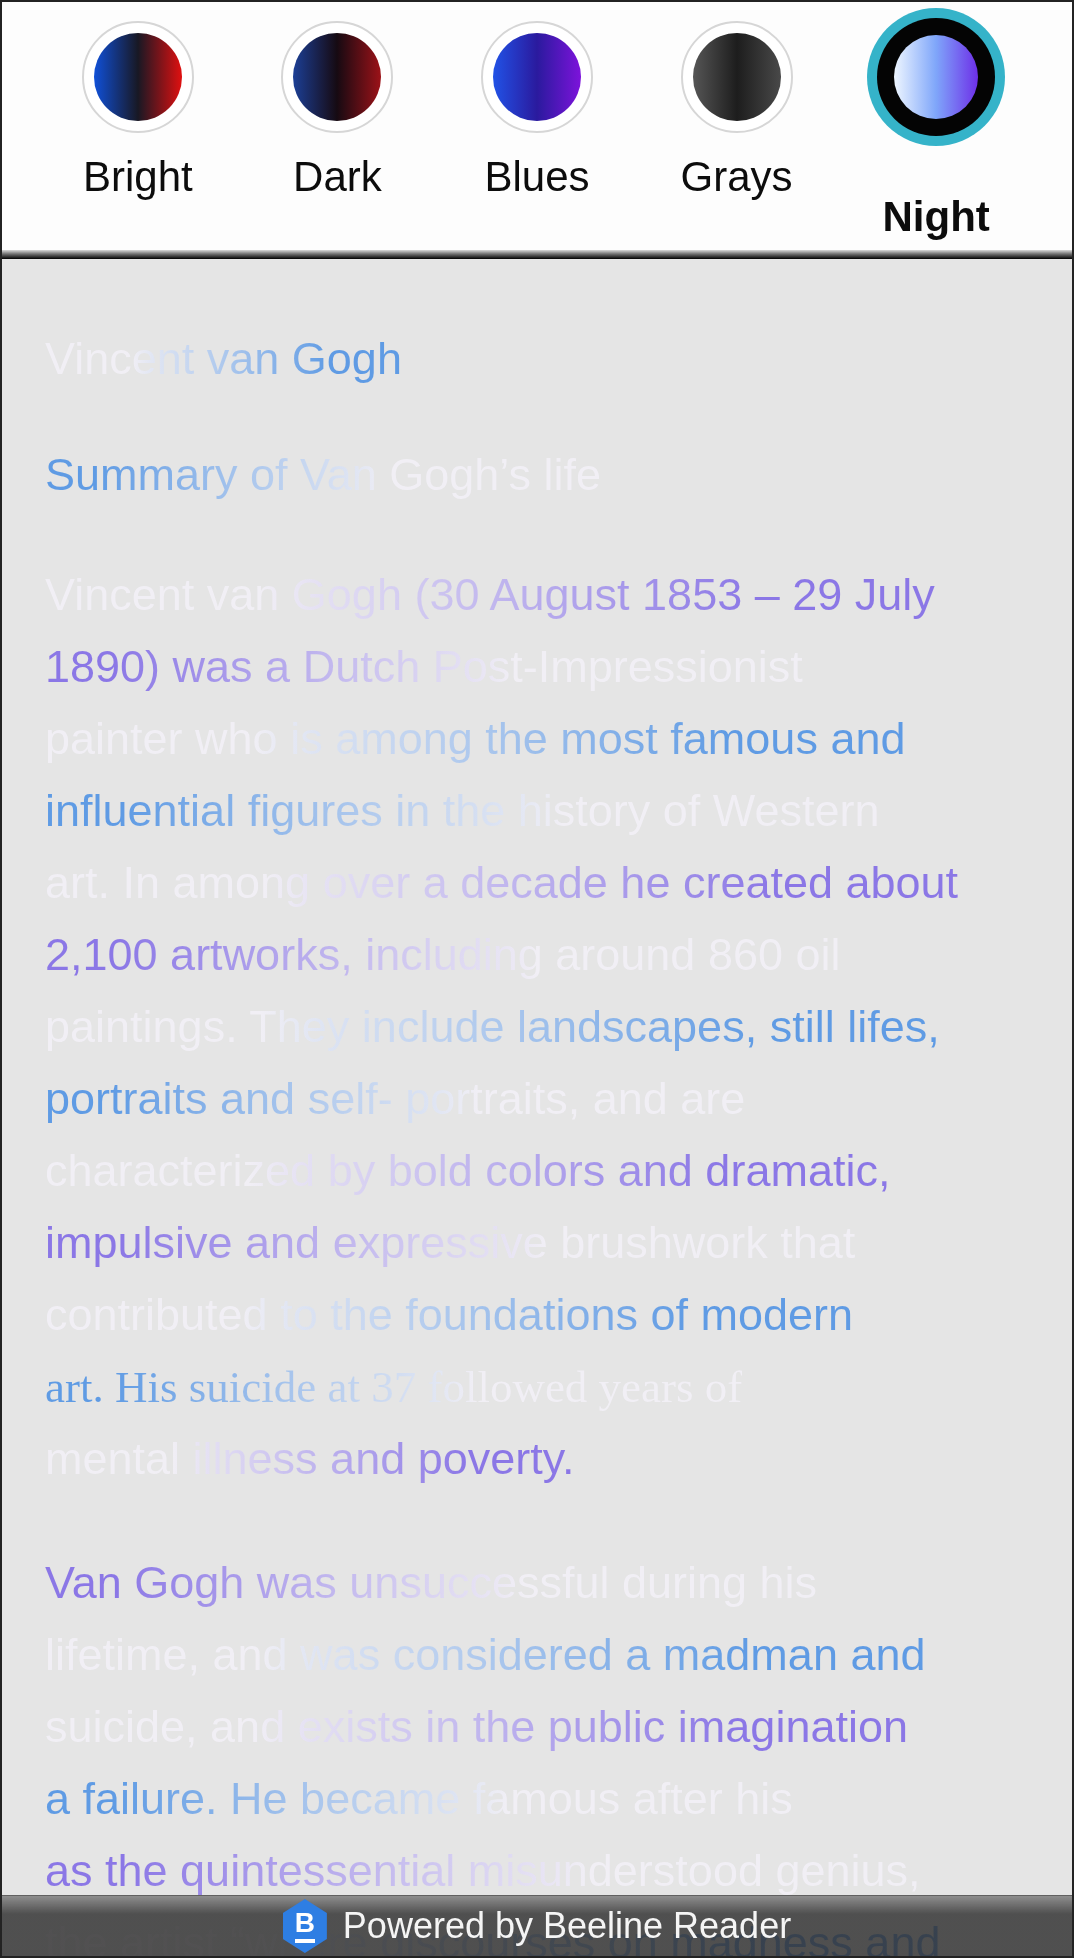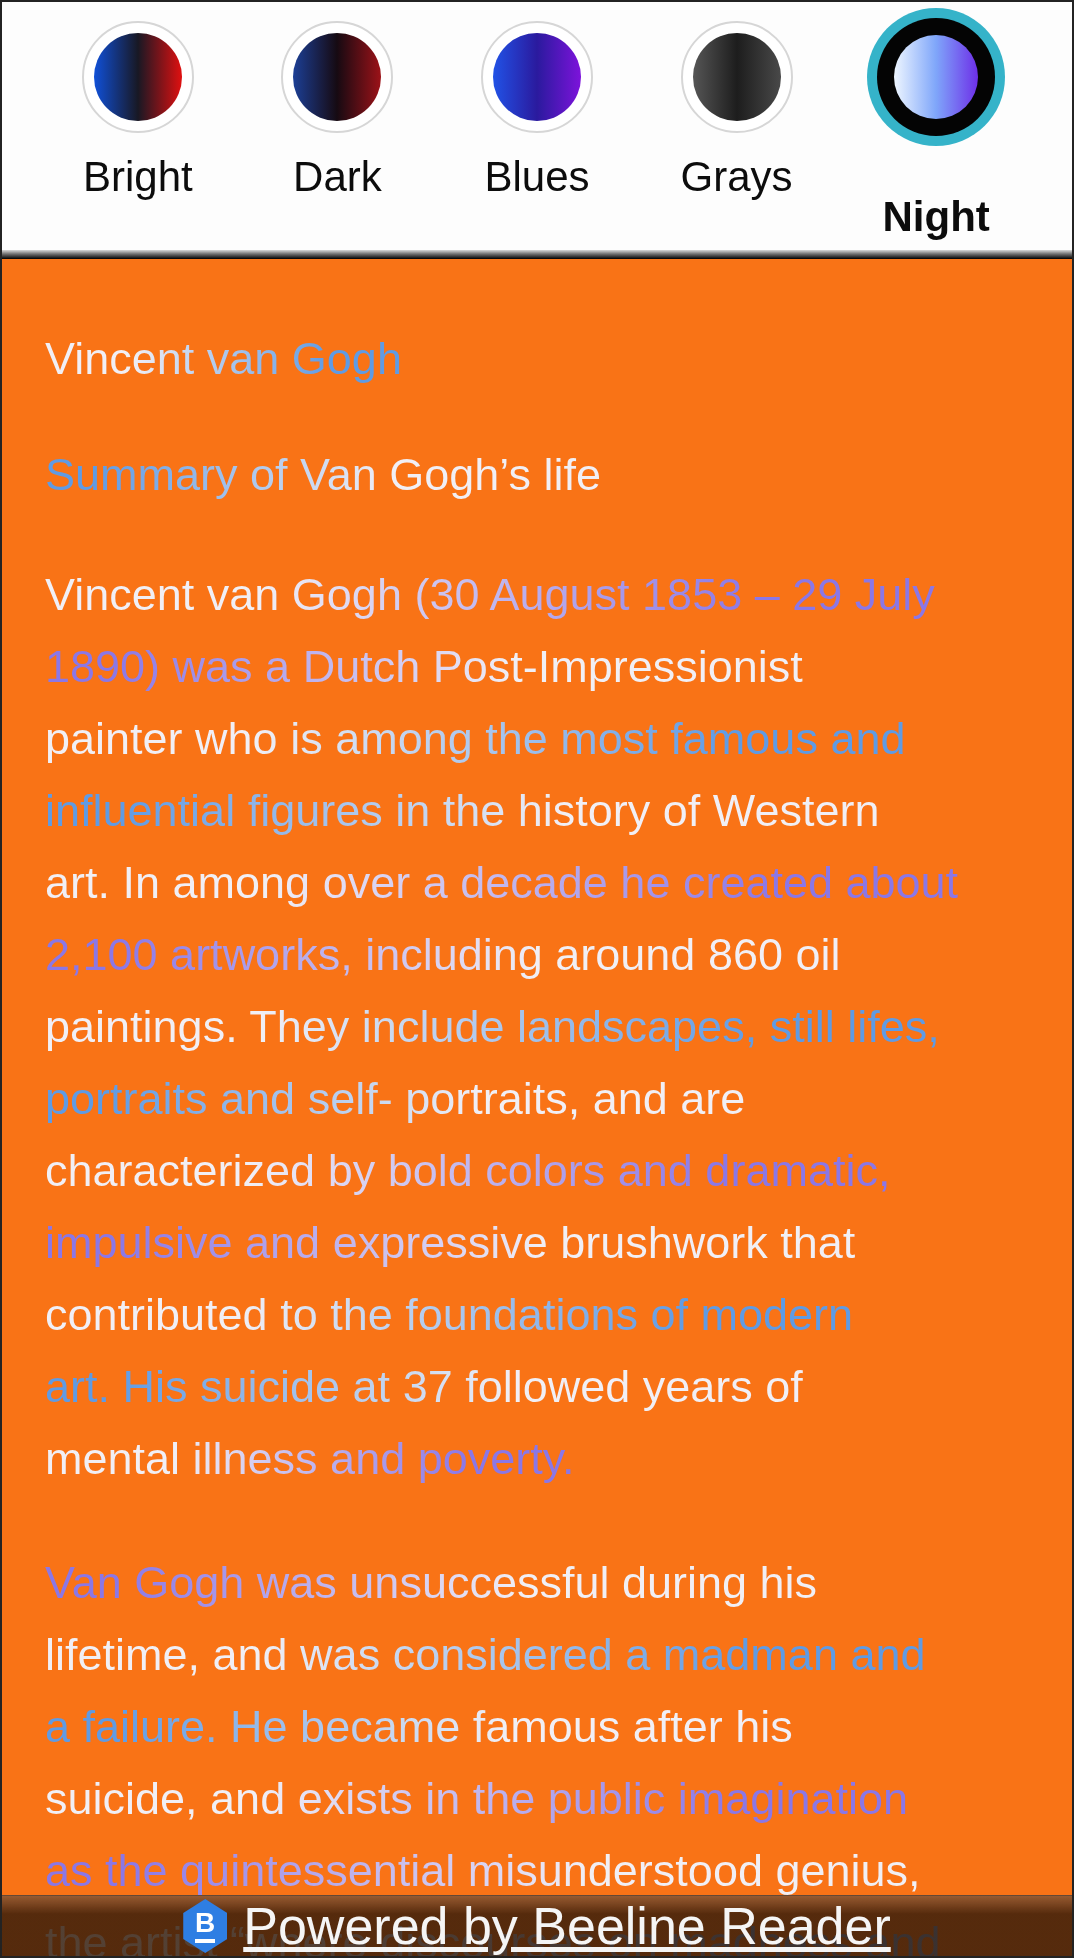--- a/index.html
+++ b/index.html
@@ -1,18 +1,18 @@
 <!DOCTYPE html>
 <html><head>
 <meta charset="utf-8">
 <style>
   html,body{margin:0;padding:0;background:#000;}
   .screen{
     position:relative;width:1074px;height:1958px;overflow:hidden;
-    background:#f97316;border:2px solid #232323;box-sizing:border-box;
+    background:#e5e5e5;border:2px solid #232323;box-sizing:border-box;
     font-family:"Liberation Sans", sans-serif;
   }
   
   .topbar{
     background:#fdfdfd;height:248px;display:flex;
     padding:0 36px;box-sizing:border-box;
   }
   .topbar-shadow{height:9px;background:linear-gradient(180deg,#d9d9d9,#6f6f6f 45%,#000);}
   .theme-option{flex:1;display:flex;flex-direction:column;align-items:center;cursor:pointer;}
   .circle-wrap{height:150px;display:flex;align-items:center;justify-content:center;}
@@ -51,21 +51,21 @@
   }
   .footer-link{display:flex;align-items:center;gap:16px;cursor:pointer;}
   .badge{
     width:44px;height:54px;display:flex;align-items:center;justify-content:center;
     clip-path:polygon(50% 0%, 100% 26%, 100% 74%, 50% 100%, 0% 74%, 0% 26%);
   }
   .badge-letter{
     color:#fff;font-size:28px;font-weight:700;line-height:1;
     border-bottom:4px solid #fff;padding-bottom:2px;
   }
-  .footer-text{color:#f5f5f5;font-size:52px;text-decoration:underline;}
+  .footer-text{color:#f5f5f5;font-size:36px;}
 </style>
 </head>
 <body>
 
 <div class="screen" data-name="beeline-reader-screen">
 
   <div class="topbar" data-name="theme-bar">
       <div class="theme-option" data-name="theme-option-bright">
         <div class="circle-wrap" data-name="theme-swatch-icon">
           <div class="ring" data-name="swatch-ring">
@@ -123,28 +123,28 @@
         <div class="line" data-name="text-line"><span class="grad" style="background-image: linear-gradient(90deg, rgb(139, 119, 230) 9%, rgb(241, 239, 245) 62%);">1890) was a Dutch Post-Impressionist</span></div>
         <div class="line" data-name="text-line"><span class="grad" style="background-image: linear-gradient(90deg, rgb(241, 239, 245) 24%, rgb(95, 155, 228) 80%);">painter who is among the most famous and</span></div>
         <div class="line" data-name="text-line"><span class="grad" style="background-image: linear-gradient(90deg, rgb(95, 155, 228) 9%, rgb(241, 239, 245) 62%);">influential figures in the history of Western</span></div>
         <div class="line" data-name="text-line"><span class="grad" style="background-image: linear-gradient(90deg, rgb(241, 239, 245) 24%, rgb(139, 119, 230) 80%);">art. In among over a decade he created about</span></div>
         <div class="line" data-name="text-line"><span class="grad" style="background-image: linear-gradient(90deg, rgb(139, 119, 230) 9%, rgb(241, 239, 245) 62%);">2,100 artworks, including around 860 oil</span></div>
         <div class="line" data-name="text-line"><span class="grad" style="background-image: linear-gradient(90deg, rgb(241, 239, 245) 24%, rgb(95, 155, 228) 80%);">paintings. They include landscapes, still lifes,</span></div>
         <div class="line" data-name="text-line"><span class="grad" style="background-image: linear-gradient(90deg, rgb(95, 155, 228) 9%, rgb(241, 239, 245) 62%);">portraits and self- portraits, and are</span></div>
         <div class="line" data-name="text-line"><span class="grad" style="background-image: linear-gradient(90deg, rgb(241, 239, 245) 24%, rgb(139, 119, 230) 80%);">characterized by bold colors and dramatic,</span></div>
         <div class="line" data-name="text-line"><span class="grad" style="background-image: linear-gradient(90deg, rgb(139, 119, 230) 9%, rgb(241, 239, 245) 62%); margin-top: 24px;">impulsive and expressive brushwork that</span></div>
         <div class="line" data-name="text-line"><span class="grad" style="background-image: linear-gradient(90deg, rgb(241, 239, 245) 24%, rgb(95, 155, 228) 80%);">contributed to the foundations of modern</span></div>
-        <div class="line" data-name="text-line"><span class="grad" style="background-image: linear-gradient(90deg, rgb(95, 155, 228) 9%, rgb(241, 239, 245) 62%);">art. His suicide at 37 followed years of</span></div>
+        <div class="line" data-name="text-line"><span class="grad" style="background-image: linear-gradient(90deg, rgb(95, 155, 228) 9%, rgb(241, 239, 245) 62%); font-family: Liberation Serif, serif;">art. His suicide at 37 followed years of</span></div>
         <div class="line" data-name="text-line"><span class="grad" style="background-image: linear-gradient(90deg, rgb(241, 239, 245) 24%, rgb(139, 119, 230) 80%);">mental illness and poverty.</span></div>
       </div>
       <div class="block" data-name="paragraph-2">
         <div class="line" data-name="text-line"><span class="grad" style="background-image: linear-gradient(90deg, rgb(139, 119, 230) 9%, rgb(241, 239, 245) 62%);">Van Gogh was unsuccessful during his</span></div>
         <div class="line" data-name="text-line"><span class="grad" style="background-image: linear-gradient(90deg, rgb(241, 239, 245) 24%, rgb(95, 155, 228) 80%);">lifetime, and was considered a madman and</span></div>
+        <div class="line" data-name="text-line"><span class="grad" style="background-image: linear-gradient(90deg, rgb(241, 239, 245) 24%, rgb(139, 119, 230) 80%);">suicide, and exists in the public imagination</span></div>
         <div class="line" data-name="text-line"><span class="grad" style="background-image: linear-gradient(90deg, rgb(95, 155, 228) 9%, rgb(241, 239, 245) 62%);">a failure. He became famous after his</span></div>
-        <div class="line" data-name="text-line"><span class="grad" style="background-image: linear-gradient(90deg, rgb(241, 239, 245) 24%, rgb(139, 119, 230) 80%);">suicide, and exists in the public imagination</span></div>
         <div class="line" data-name="text-line"><span class="grad" style="background-image: linear-gradient(90deg, rgb(139, 119, 230) 9%, rgb(241, 239, 245) 62%);">as the quintessential misunderstood genius,</span></div>
         <div class="line faded" data-name="text-line"><span class="grad" style="background-image: linear-gradient(90deg, rgb(241, 239, 245) 24%, rgb(95, 155, 228) 80%);">the artist “where discourses on madness and</span></div>
       </div>
     </div>
 
   <div class="footer" data-name="beeline-footer-bar">
     <div class="footer-link" data-name="beeline-branding-link">
       <div class="badge" data-name="beeline-logo-icon" style="background: rgb(46, 126, 227);">
         <span class="badge-letter" data-name="beeline-logo-letter">B</span>
       </div>

